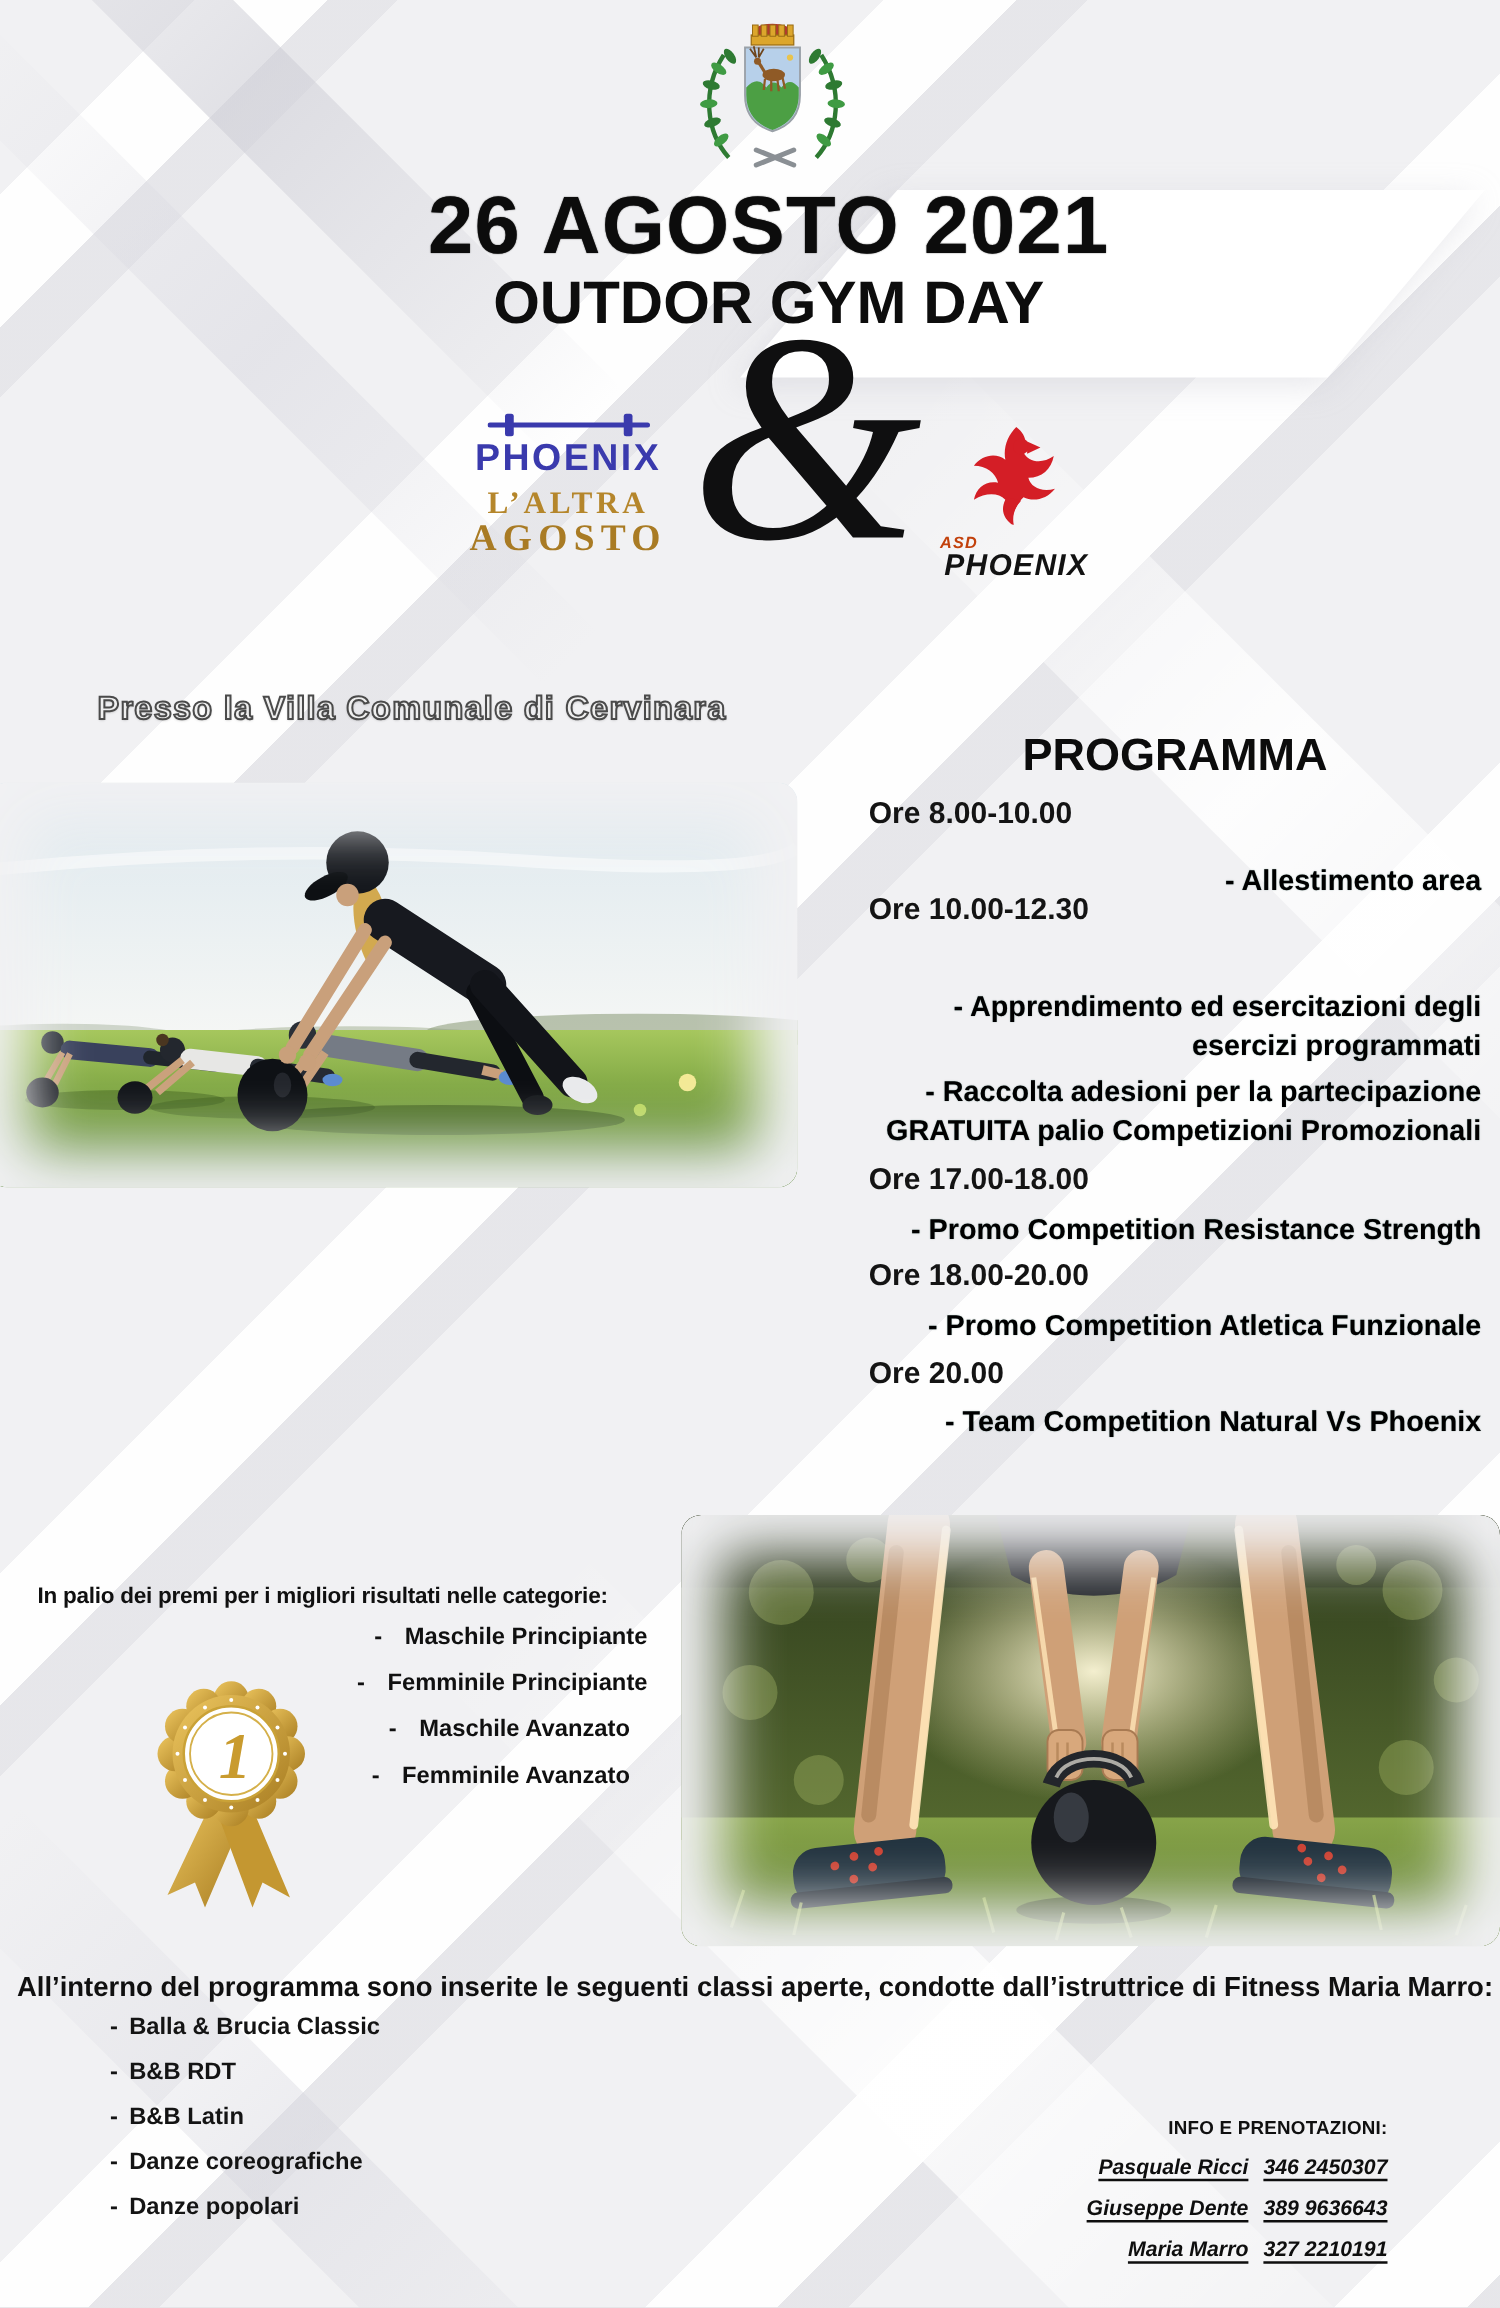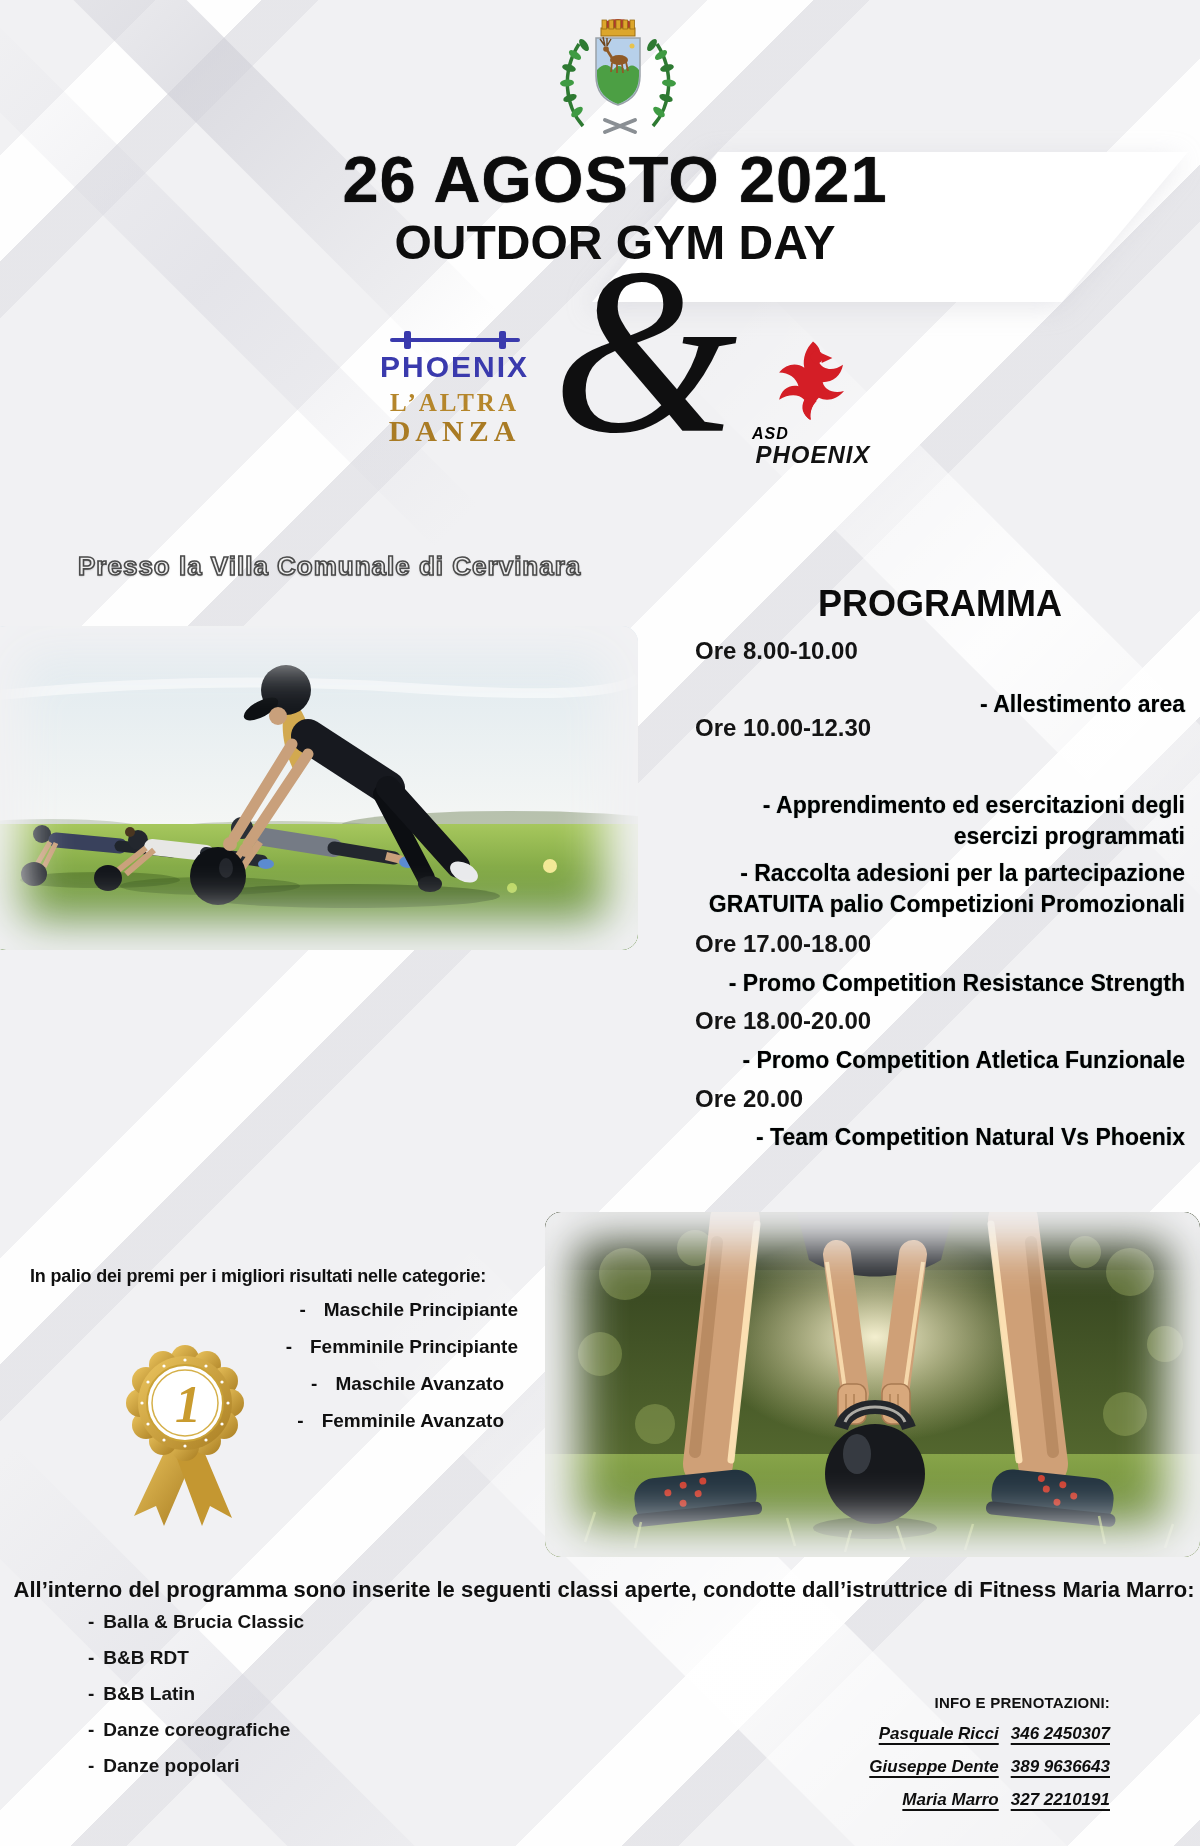--- a/index.html
+++ b/index.html
@@ -61,21 +61,21 @@
     font-family:"Liberation Serif",serif;font-weight:bold;
     font-size:30px;color:#a97b24;letter-spacing:5px;line-height:1.0;margin-top:1px;
   }
   .ampersand{
     position:absolute;left:540px;top:250px;width:210px;z-index:2;
     font-family:"Liberation Serif",serif;font-style:italic;
     font-size:238px;line-height:0.85;color:#0f0f10;text-align:center;
   }
   .logo-phoenix{position:absolute;left:738px;top:330px;width:150px;text-align:center;z-index:2;}
   .logo-phoenix .asd{
-    font-size:16px;font-weight:bold;font-style:italic;color:#000000;
+    font-size:13px;font-weight:bold;font-style:italic;color:#c2410c;
     letter-spacing:1px;line-height:1;text-align:left;margin-left:14px;
   }
   .logo-phoenix .pname{
     font-size:24px;font-weight:bold;font-style:italic;color:#121212;
     letter-spacing:1px;line-height:1;margin-top:1px;
   }
 
   
   .location{
     position:absolute;left:62px;top:551px;z-index:2;
@@ -199,21 +199,21 @@
   <div class="subtitle">OUTDOR GYM DAY</div>
 
   <div class="logo-natural">
     <svg class="barbell" width="130" height="20" viewBox="0 0 130 20">
       <rect x="0" y="8" width="130" height="4" rx="2" fill="#3a3aad"></rect>
       <rect x="14" y="1" width="7" height="18" rx="2" fill="#3a3aad"></rect>
       <rect x="109" y="1" width="7" height="18" rx="2" fill="#3a3aad"></rect>
     </svg>
     <div class="nname">PHOENIX</div>
     <div class="aname1">L’ALTRA</div>
-    <div class="aname2">DANZA</div>
+    <div class="aname2">AGOSTO</div>
   </div>
 
   <div class="ampersand">&amp;</div>
 
   <div class="logo-phoenix">
     <svg width="118" height="92" viewBox="0 0 120 95">
       <g fill="#d41e26">
         <path d="M60,12 C53,19 49,29 51,39 C43,33 32,35 25,44 C35,44 43,50 45,58
                  C35,56 27,62 25,72 C35,66 45,66 51,72 C47,80 49,88 58,93
                  C56,84 60,76 66,70 C74,74 85,72 92,63 C81,66 72,62 70,54

